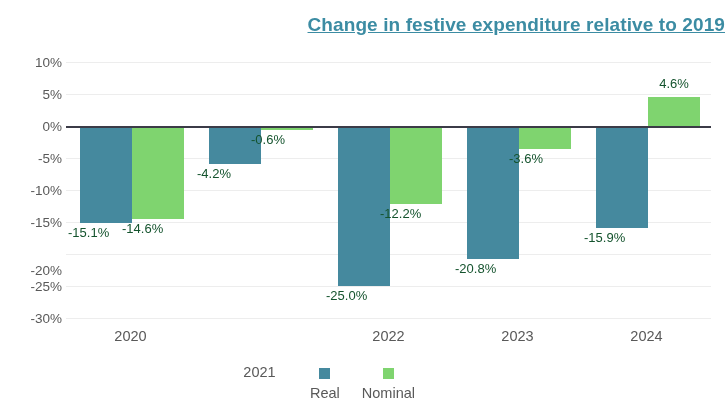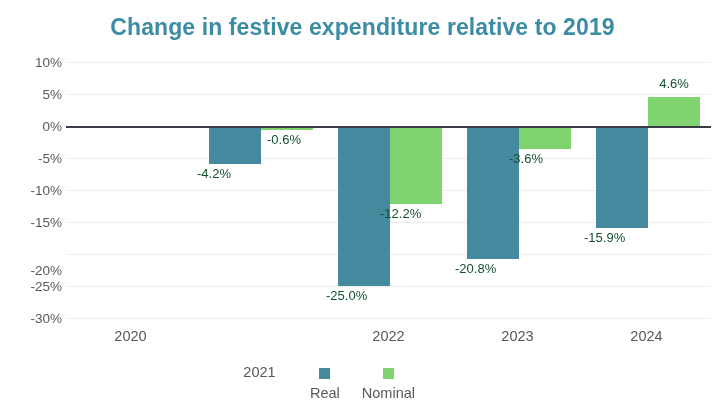--- a/index.html
+++ b/index.html
@@ -18,26 +18,27 @@
     width: 725px;
     height: 406px;
     background: #ffffff;
   }
   
   #chart-title {
     position: absolute;
     left: 0;
     top: 14px;
     width: 725px;
-    text-align: center;
-    font-size: 23px;
+    text-align: right;
+    font-size: 19px;
     font-weight: bold;
     color: #3C8CA3;
     letter-spacing: 0.1px;
     white-space: nowrap;
+    text-decoration: underline;
   }
   
   #plot-area {
     position: absolute;
     left: 66px;
     top: 62px;
     width: 645px;
     height: 256px;
   }
   .gridline {
@@ -156,25 +157,31 @@
   <div id="plot-area">
       <div class="gridline" style="top: 0px;"></div>
       <div class="gridline" style="top: 32px;"></div>
       <div class="gridline zero" style="top: 64px;"></div>
       <div class="gridline" style="top: 96px;"></div>
       <div class="gridline" style="top: 128px;"></div>
       <div class="gridline" style="top: 160px;"></div>
       <div class="gridline" style="top: 192px;"></div>
       <div class="gridline" style="top: 224px;"></div>
       <div class="gridline" style="top: 256px;"></div>
+      <div class="group" style="left: 0px; width: 129px;">
+        <div class="bar real" style="top: 64px; height: 96.64px;"></div>
+        <div class="bar-label" style="top: 162.64px; left: 2px; width: 76px; text-align: left;">-15.1%</div>
+        <div class="bar nominal" style="top: 64px; height: 93.44px;"></div>
+        <div class="bar-label" style="top: 159.44px; left: 56px; width: 76px; text-align: left;">-14.6%</div>
+      </div>
       <div class="group" style="left: 129px; width: 129px;">
         <div class="bar real" style="top: 64px; height: 38.4px;"></div>
         <div class="bar-label" style="top: 104.4px; left: 2px; width: 76px; text-align: left;">-4.2%</div>
         <div class="bar nominal" style="top: 64px; height: 3.84px;"></div>
-        <div class="bar-label" style="top: 69.84px; left: 56px; width: 76px; text-align: left; margin-left: 16px;">-0.6%</div>
+        <div class="bar-label" style="top: 69.84px; left: 56px; width: 76px; text-align: left;">-0.6%</div>
       </div>
       <div class="group" style="left: 258px; width: 129px;">
         <div class="bar real" style="top: 64px; height: 160px;"></div>
         <div class="bar-label" style="top: 226px; left: 2px; width: 76px; text-align: left;">-25.0%</div>
         <div class="bar nominal" style="top: 64px; height: 78.08px;"></div>
         <div class="bar-label" style="top: 144.08px; left: 56px; width: 76px; text-align: left;">-12.2%</div>
       </div>
       <div class="group" style="left: 387px; width: 129px;">
         <div class="bar real" style="top: 64px; height: 133.12px;"></div>
         <div class="bar-label" style="top: 199.12px; left: 2px; width: 76px; text-align: left;">-20.8%</div>

